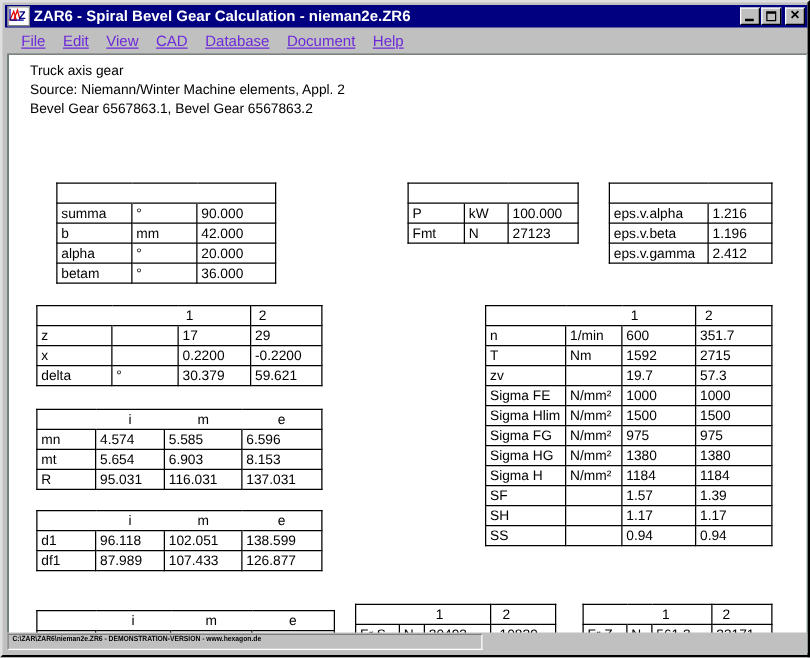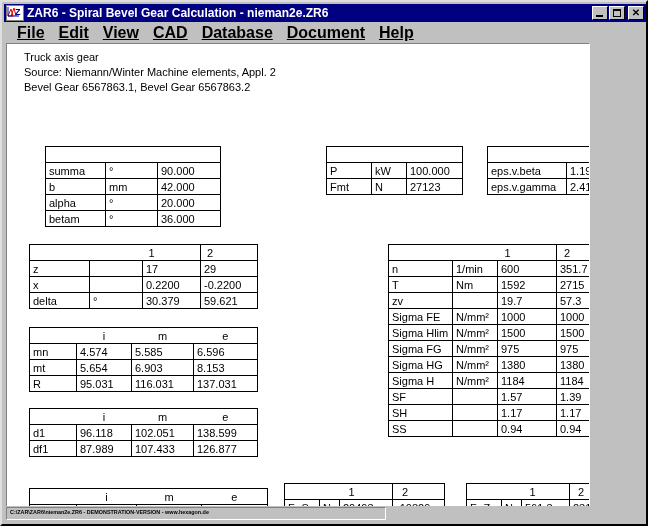--- a/index.html
+++ b/index.html
@@ -91,35 +91,34 @@
     position: absolute;
     left: 2px; top: 21px;
     width: 642px; height: 19px;
     background: #c0c0c0;
     display: flex;
     align-items: center;
     padding-left: 6px;
     box-sizing: border-box;
   }
   .menu-item {
-    font-size: 16px;
-    color: #000000;
+    font-size: 12px;
+    color: #6d28d9;
     padding: 1px 7px;
     white-space: nowrap;
     cursor: default;
-    font-weight: bold;
   }
   .menu-item .u {
     text-decoration: underline;
   }
   
   .client {
     position: absolute;
     left: 4px; top: 41px;
-    width: 584px; height: 479px;
+    width: 640px; height: 479px;
     background: #14532d;
     border-left: 1px solid #808080;
     border-top: 1px solid #808080;
     border-right: 1px solid #ffffff;
     border-bottom: 1px solid #ffffff;
     box-sizing: border-box;
     overflow: hidden;
   }
   .page {
     position: absolute;
@@ -312,20 +311,24 @@
         <colgroup>
             <col style="width:79px">
             <col style="width:51px">
           </colgroup>
         <tbody>
           <tr class="hdr">
             <td class="nb"></td>
             <td style="border-left:none"></td>
           </tr>
           <tr>
+            <td>eps.v.alpha</td>
+            <td class="num">1.216</td>
+          </tr>
+          <tr>
             <td>eps.v.beta</td>
             <td class="num">1.196</td>
           </tr>
           <tr>
             <td>eps.v.gamma</td>
             <td class="num">2.412</td>
           </tr>
         </tbody>
       </table>
 

